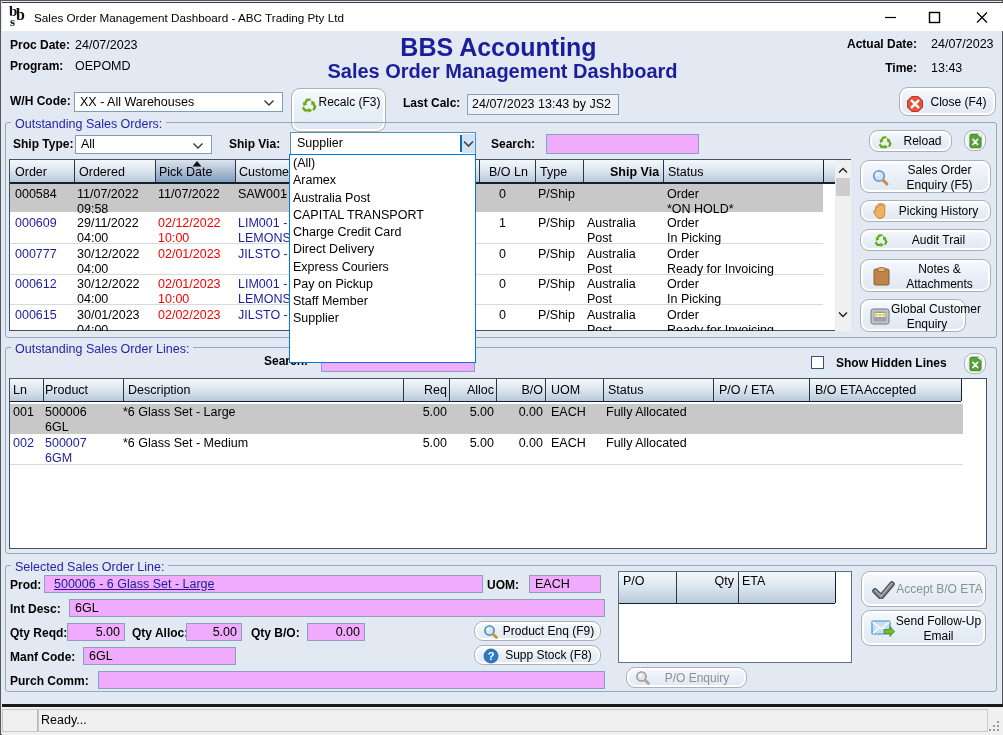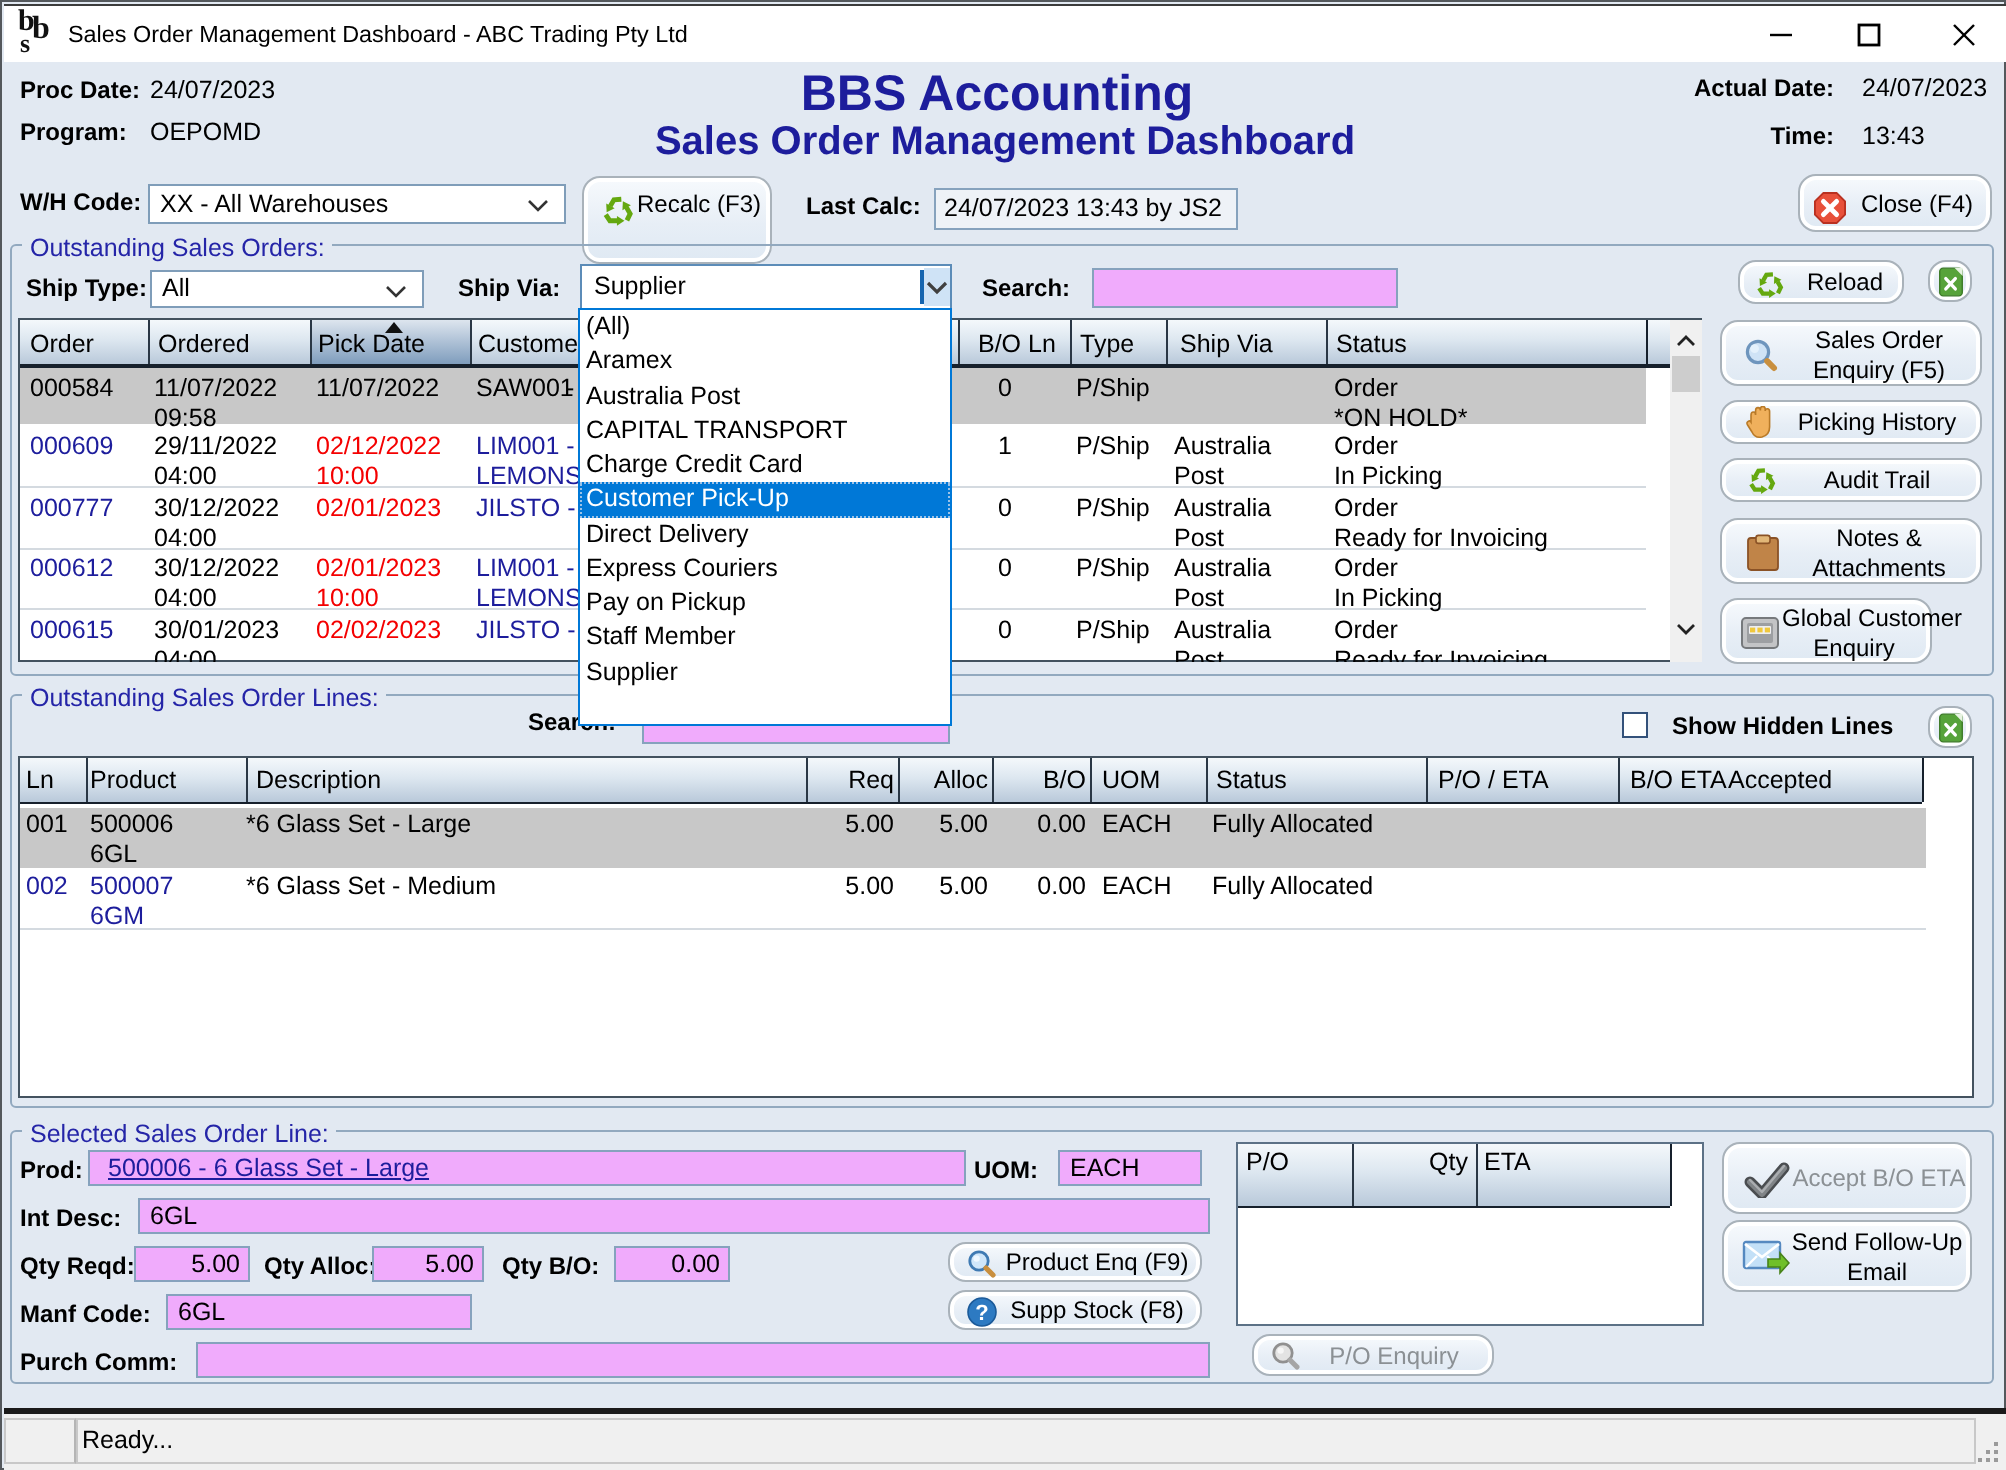--- a/index.html
+++ b/index.html
@@ -177,21 +177,21 @@
       <div class="abs" style="left:146px; top:0px; width:79px; height:22px; background:linear-gradient(#dde5ee, #b2c4d8 45%, #7f9dbd);"></div>
       <svg class="abs" style="left:182px; top:1px;" width="10" height="6" viewBox="0 0 10 6">
           <path d="M5 0 L9.5 5.5 L0.5 5.5 Z" fill="#111"></path>
         </svg>
       <span class="ghtxt" style="left:5px;">Order</span>
       <span class="ghtxt" style="left:69px;">Ordered</span>
       <span class="ghtxt" style="left:149px;">Pick Date</span>
       <span class="ghtxt" style="left:229px;">Customer Name</span>
       <span class="ghtxt" style="left:479px;">B/O Ln</span>
       <span class="ghtxt" style="left:530px;">Type</span>
-      <span class="ghtxt" style="left:580px;">Ship Via</span>
+      <span class="ghtxt" style="left:600px;font-weight:bold;">Ship Via</span>
       <span class="ghtxt" style="left:658px;">Status</span>
     </div>
     <div id="g1rows" class="abs" style="left:0; top:24px; width:813px; height:147px; overflow:hidden;">
       <div class="grow-sel" style="left:0px; top:0px; width:815px; height:28px;"></div>
       <div class="rowline" style="left:0px; top:59px; width:815px;"></div>
       <div class="rowline" style="left:0px; top:90px; width:815px;"></div>
       <div class="rowline" style="left:0px; top:120px; width:815px;"></div>
 
       <div class="cell" style="left:5px; top:3px;">000584</div>
       <div class="cell" style="left:67px; top:3px;">11/07/2022<br>09:58</div>
@@ -441,20 +441,19 @@
     <span class="lbl" style="top:3px; left:32px;">Send Follow-Up<br>Email</span>
   </div>
 
   <div class="abs" style="left:1px; top:703px; width:1001px; height:3px; background:#1a1a1a;"></div>
   <div id="ddl">
     <div class="ddi">(All)</div>
     <div class="ddi">Aramex</div>
     <div class="ddi">Australia Post</div>
     <div class="ddi">CAPITAL TRANSPORT</div>
     <div class="ddi">Charge Credit Card</div>
-    <div class="ddi ddisel">Customer Pick-Up</div>
     <div class="ddi">Direct Delivery</div>
     <div class="ddi">Express Couriers</div>
     <div class="ddi">Pay on Pickup</div>
     <div class="ddi">Staff Member</div>
     <div class="ddi">Supplier</div>
   </div>
 </div>
 
 </body></html>

